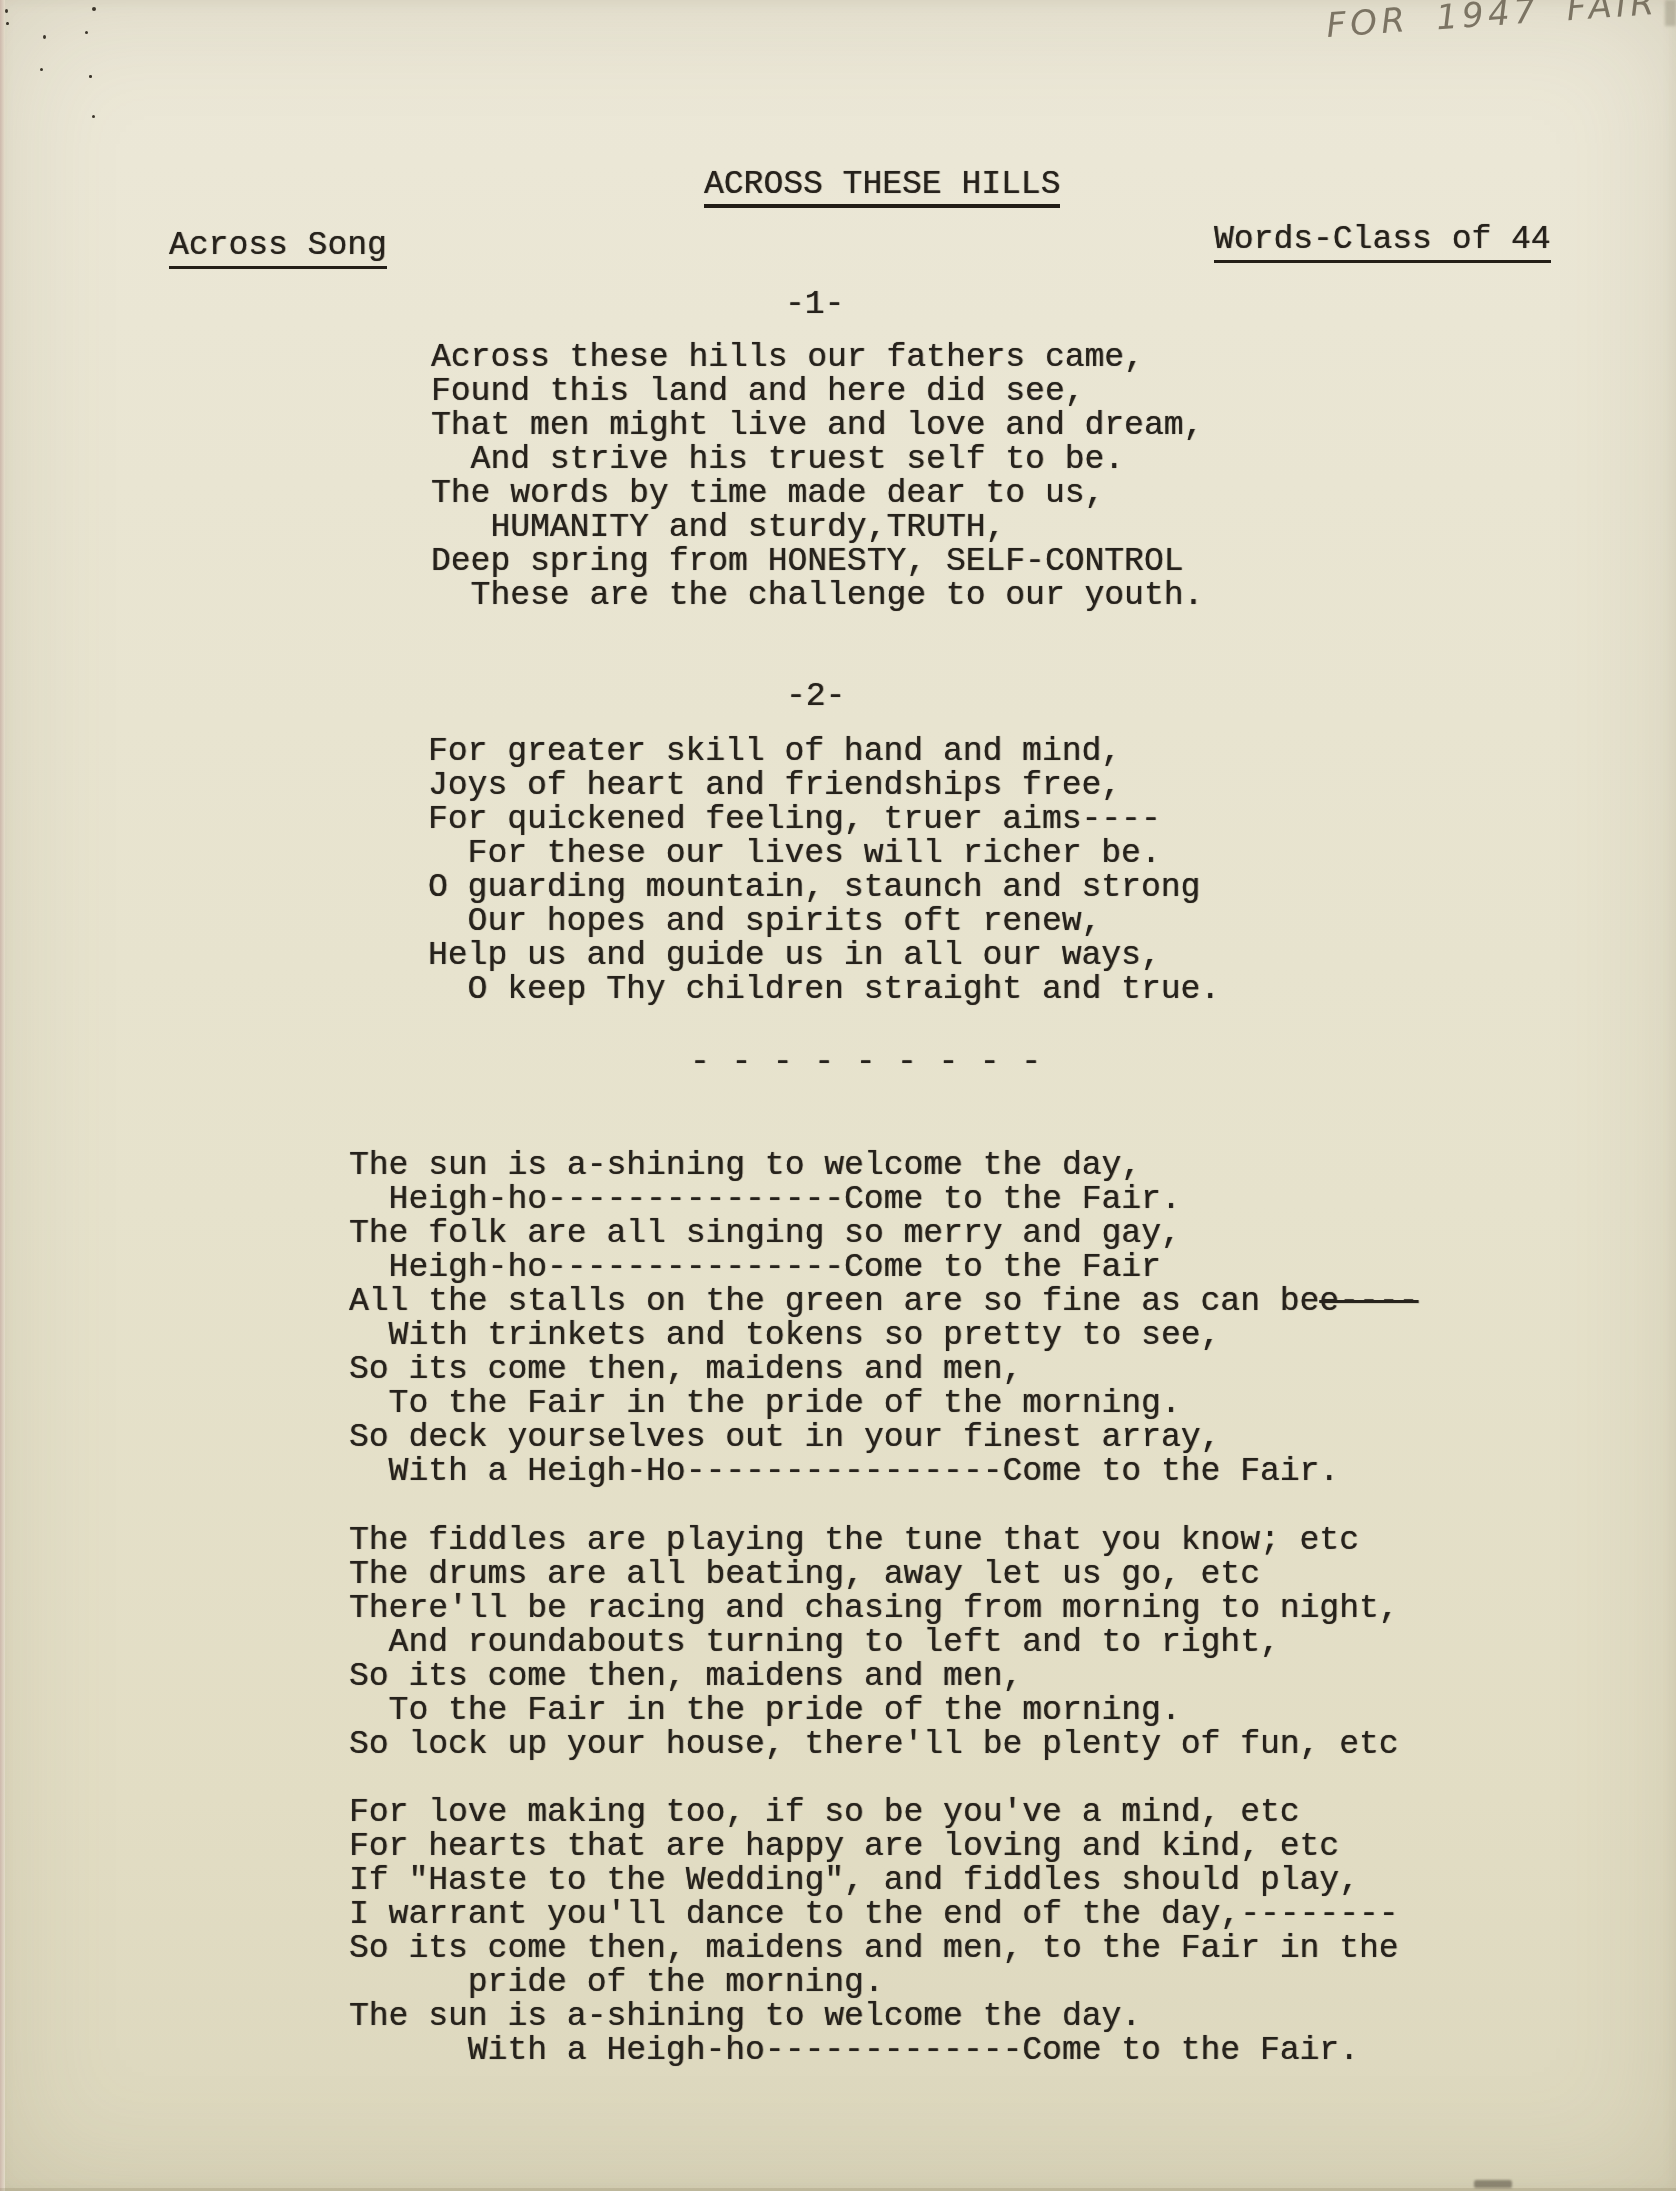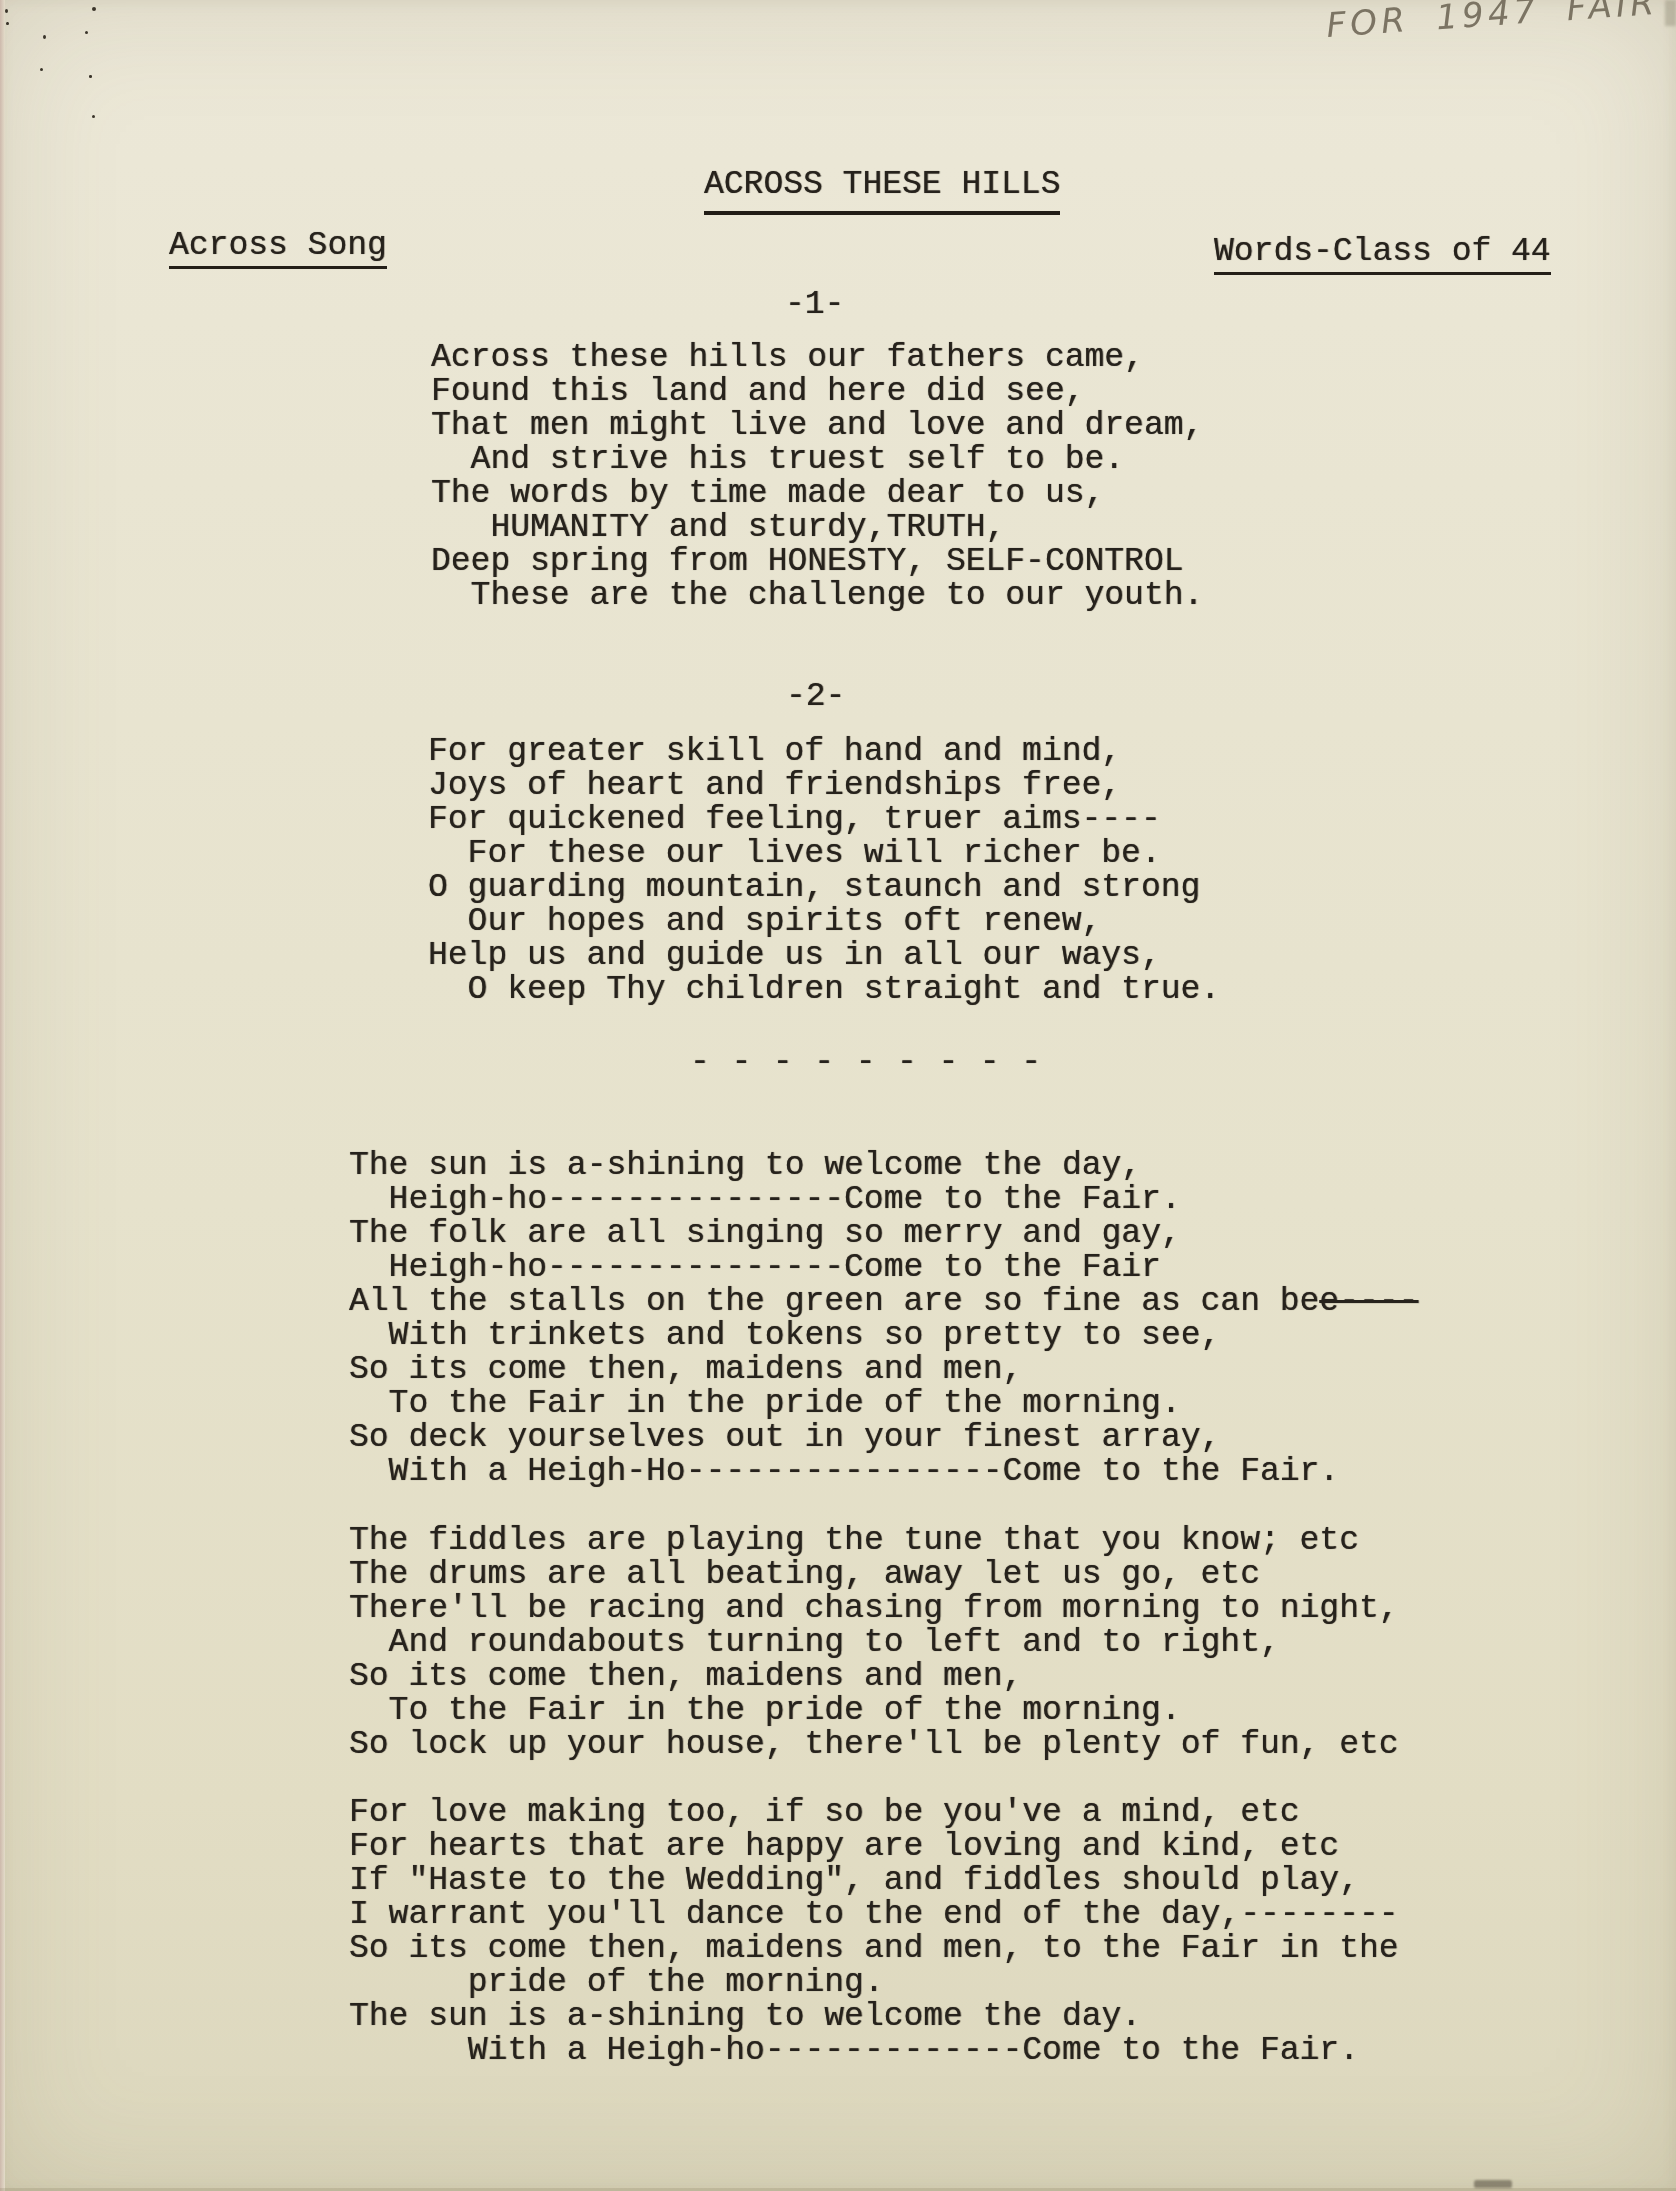--- a/index.html
+++ b/index.html
@@ -19,21 +19,21 @@
   .edge-bottom{position:absolute;left:0;bottom:0;width:100%;height:4.3px;background:rgba(140,130,100,0.25);}
   .corner-tr{position:absolute;right:0;top:0;width:11px;height:26px;background:rgba(130,122,100,0.35);filter:blur(1.7px);}
   .mark-br{position:absolute;left:1474px;top:2180px;width:38px;height:7.7px;background:rgba(80,73,58,0.55);filter:blur(0.9px);border-radius:2.6px;}
 
   .typed{
     font-size:33px;line-height:34px;white-space:pre;
     text-shadow:0 0 0.9px rgba(35,28,20,0.65), 0.9px 0.4px 0 rgba(35,28,20,0.28);
   }
   .abs{position:absolute;}
   .u{border-bottom:3.4px solid #241f18;padding-bottom:1.7px;}
-  .u2{border-bottom:4.3px solid #221d16;padding-bottom:8px;}
+  .u2{border-bottom:4.3px solid #221d16;padding-bottom:1px;}
   .line{white-space:pre;}
   .strike{text-decoration:line-through;text-decoration-thickness:3.4px;}
 
   .note{
     position:absolute;left:1325px;top:5.1px;width:342px;
     font-family:"DejaVu Sans",sans-serif;font-style:italic;
     font-size:34px;letter-spacing:4.3px;word-spacing:12px;
     color:rgba(112,104,88,0.9);
     transform:rotate(-4deg);transform-origin:left top;
     white-space:pre;
@@ -58,21 +58,21 @@
   <div class="speck" style="left:40px;top:68px;width:3.4px;height:3.4px;"></div>
   <div class="speck" style="left:89px;top:75px;width:2.6px;height:2.6px;"></div>
   <div class="speck" style="left:92px;top:115px;width:3.4px;height:3.4px;"></div>
 
   <div class="note">FOR 1947 FAIR</div>
 
   <div class="abs typed" style="left:704px;top:168px;"><span class="u2">ACROSS THESE HILLS</span></div>
 
   <div class="abs typed" style="left:169px;top:229px;"><span class="u">Across Song</span></div>
 
-  <div class="abs typed" style="left:1214px;top:235px;"><span class="u">Words-Class of 44</span></div>
+  <div class="abs typed" style="left:1214px;top:223px;"><span class="u">Words-Class of 44</span></div>
 
   <div class="abs typed" style="left:785px;top:288px;">-1-</div>
 
   <div class="abs typed" style="left:431px;top:341px;" id="v1"><div class="line" style="padding-left: 0ch;"><span>Across these hills our fathers came,</span></div><div class="line" style="padding-left: 0ch;"><span>Found this land and here did see,</span></div><div class="line" style="padding-left: 0ch;"><span>That men might live and love and dream,</span></div><div class="line" style="padding-left: 2ch;"><span>And strive his truest self to be.</span></div><div class="line" style="padding-left: 0ch;"><span>The words by time made dear to us,</span></div><div class="line" style="padding-left: 3ch;"><span>HUMANITY and sturdy,TRUTH,</span></div><div class="line" style="padding-left: 0ch;"><span>Deep spring from HONESTY, SELF-CONTROL</span></div><div class="line" style="padding-left: 2ch;"><span>These are the challenge to our youth.</span></div></div>
 
   <div class="abs typed" style="left:786px;top:680px;">-2-</div>
 
   <div class="abs typed" style="left:428px;top:735px;" id="v2"><div class="line" style="padding-left: 0ch;"><span>For greater skill of hand and mind,</span></div><div class="line" style="padding-left: 0ch;"><span>Joys of heart and friendships free,</span></div><div class="line" style="padding-left: 0ch;"><span>For quickened feeling, truer aims----</span></div><div class="line" style="padding-left: 2ch;"><span>For these our lives will richer be.</span></div><div class="line" style="padding-left: 0ch;"><span>O guarding mountain, staunch and strong</span></div><div class="line" style="padding-left: 2ch;"><span>Our hopes and spirits oft renew,</span></div><div class="line" style="padding-left: 0ch;"><span>Help us and guide us in all our ways,</span></div><div class="line" style="padding-left: 2ch;"><span>O keep Thy children straight and true.</span></div></div>
 
   <div class="abs typed" style="left:690px;top:1046px;letter-spacing:0.9px;">- - - - - - - - -</div>

